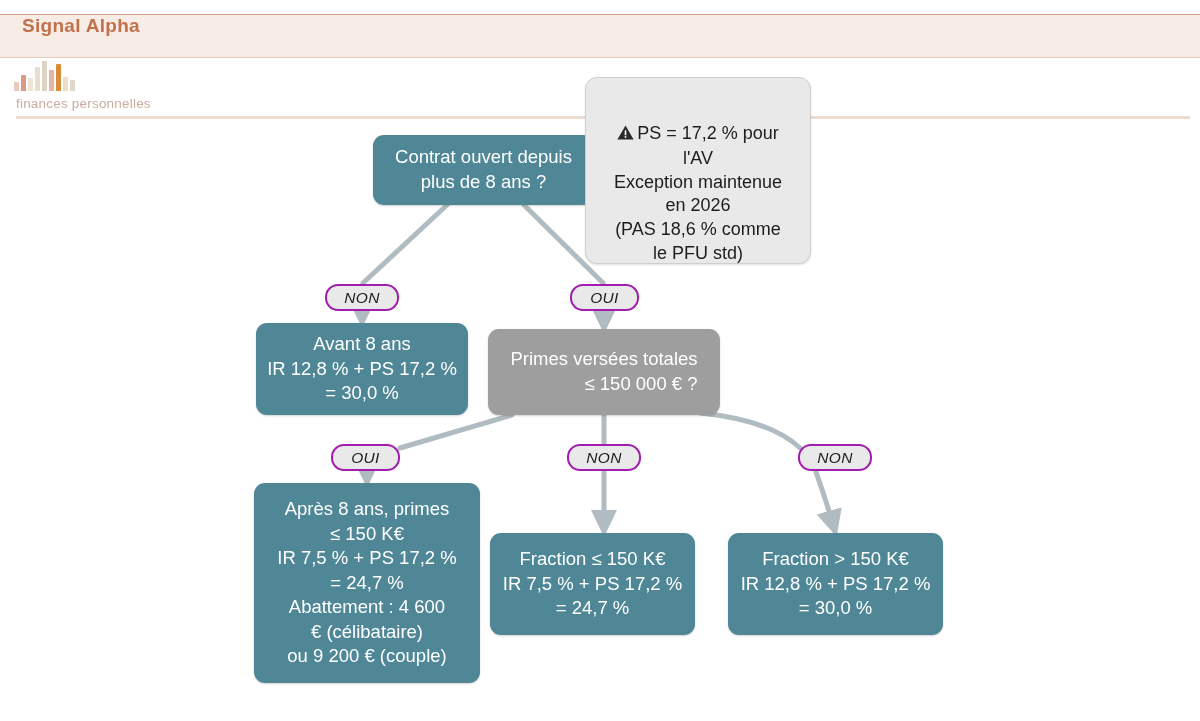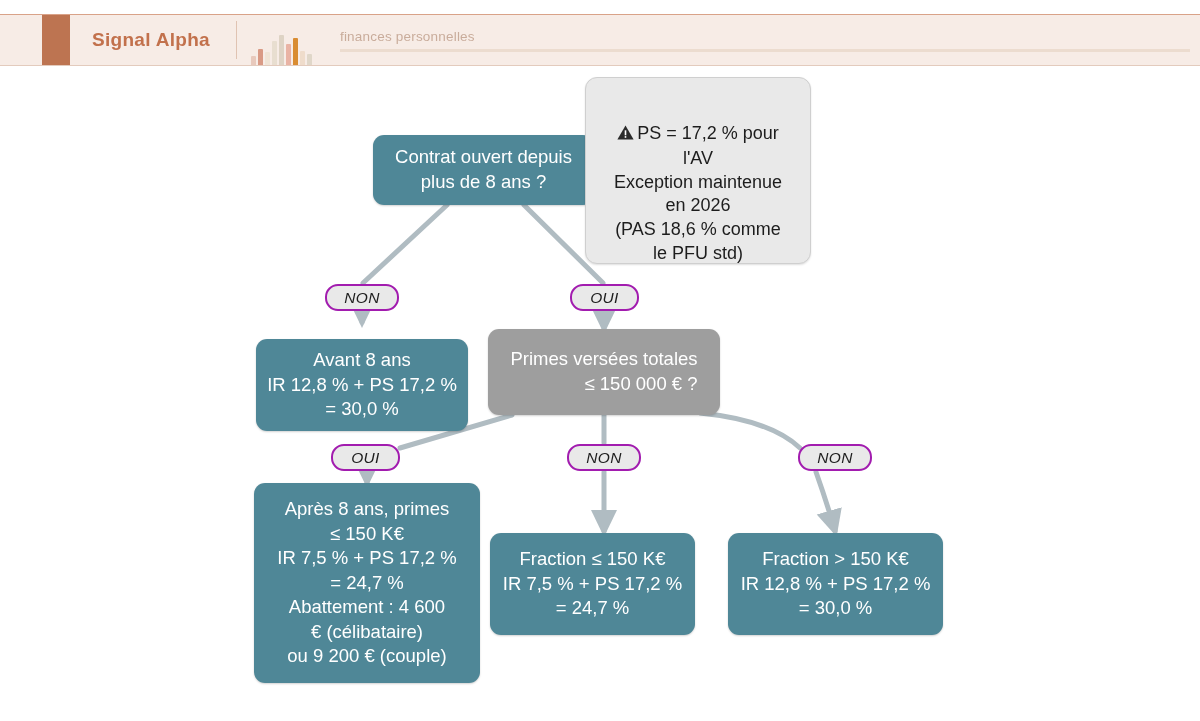--- a/index.html
+++ b/index.html
@@ -14,27 +14,28 @@
     overflow: hidden;
     font-family: "Liberation Sans", "DejaVu Sans", sans-serif;
   }
 
   
   #app-header {
     position: absolute;
     left: 0;
     top: 14px;
     width: 1200px;
-    height: 52px;
+    height: 44px;
     background: #f7ece6;
     border-top: 1.5px solid #d9a288;
     border-bottom: 1.5px solid #e3cbbd;
     box-sizing: border-box;
     display: flex;
     align-items: stretch;
+    flex-direction: column;
   }
   #header-accent-block {
     width: 28px;
     margin-left: 42px;
     background: #bd7451;
     flex: 0 0 auto;
   }
   #brand-title {
     display: flex;
     align-items: center;
@@ -227,21 +228,21 @@
 Exception maintenue
 en 2026
 (PAS 18,6 % comme
 le PFU std)</span>
     </div>
   </div>
 
   <div class="edge-label" style="left:325px; top:226px; width:74px; height:27px;">NON</div>
   <div class="edge-label" style="left:570px; top:226px; width:69px; height:27px;">OUI</div>
 
-  <div class="node teal" id="node-avant8" style="left:256px; top:265px; width:212px; height:92px;margin-top:16px;">Avant 8 ans
+  <div class="node teal" id="node-avant8" style="left:256px; top:265px; width:212px; height:92px;">Avant 8 ans
 IR 12,8 % + PS 17,2 %
 = 30,0 %</div>
 
   <div class="node gray" id="node-primes" style="left:488px; top:271px; width:232px; height:86px;text-align:right;">Primes versées totales
 ≤ 150 000 € ?</div>
 
   <div class="edge-label" style="left:331px; top:386px; width:69px; height:27px;">OUI</div>
   <div class="edge-label" style="left:567px; top:386px; width:74px; height:27px;">NON</div>
   <div class="edge-label" style="left:798px; top:386px; width:74px; height:27px;">NON</div>
 

